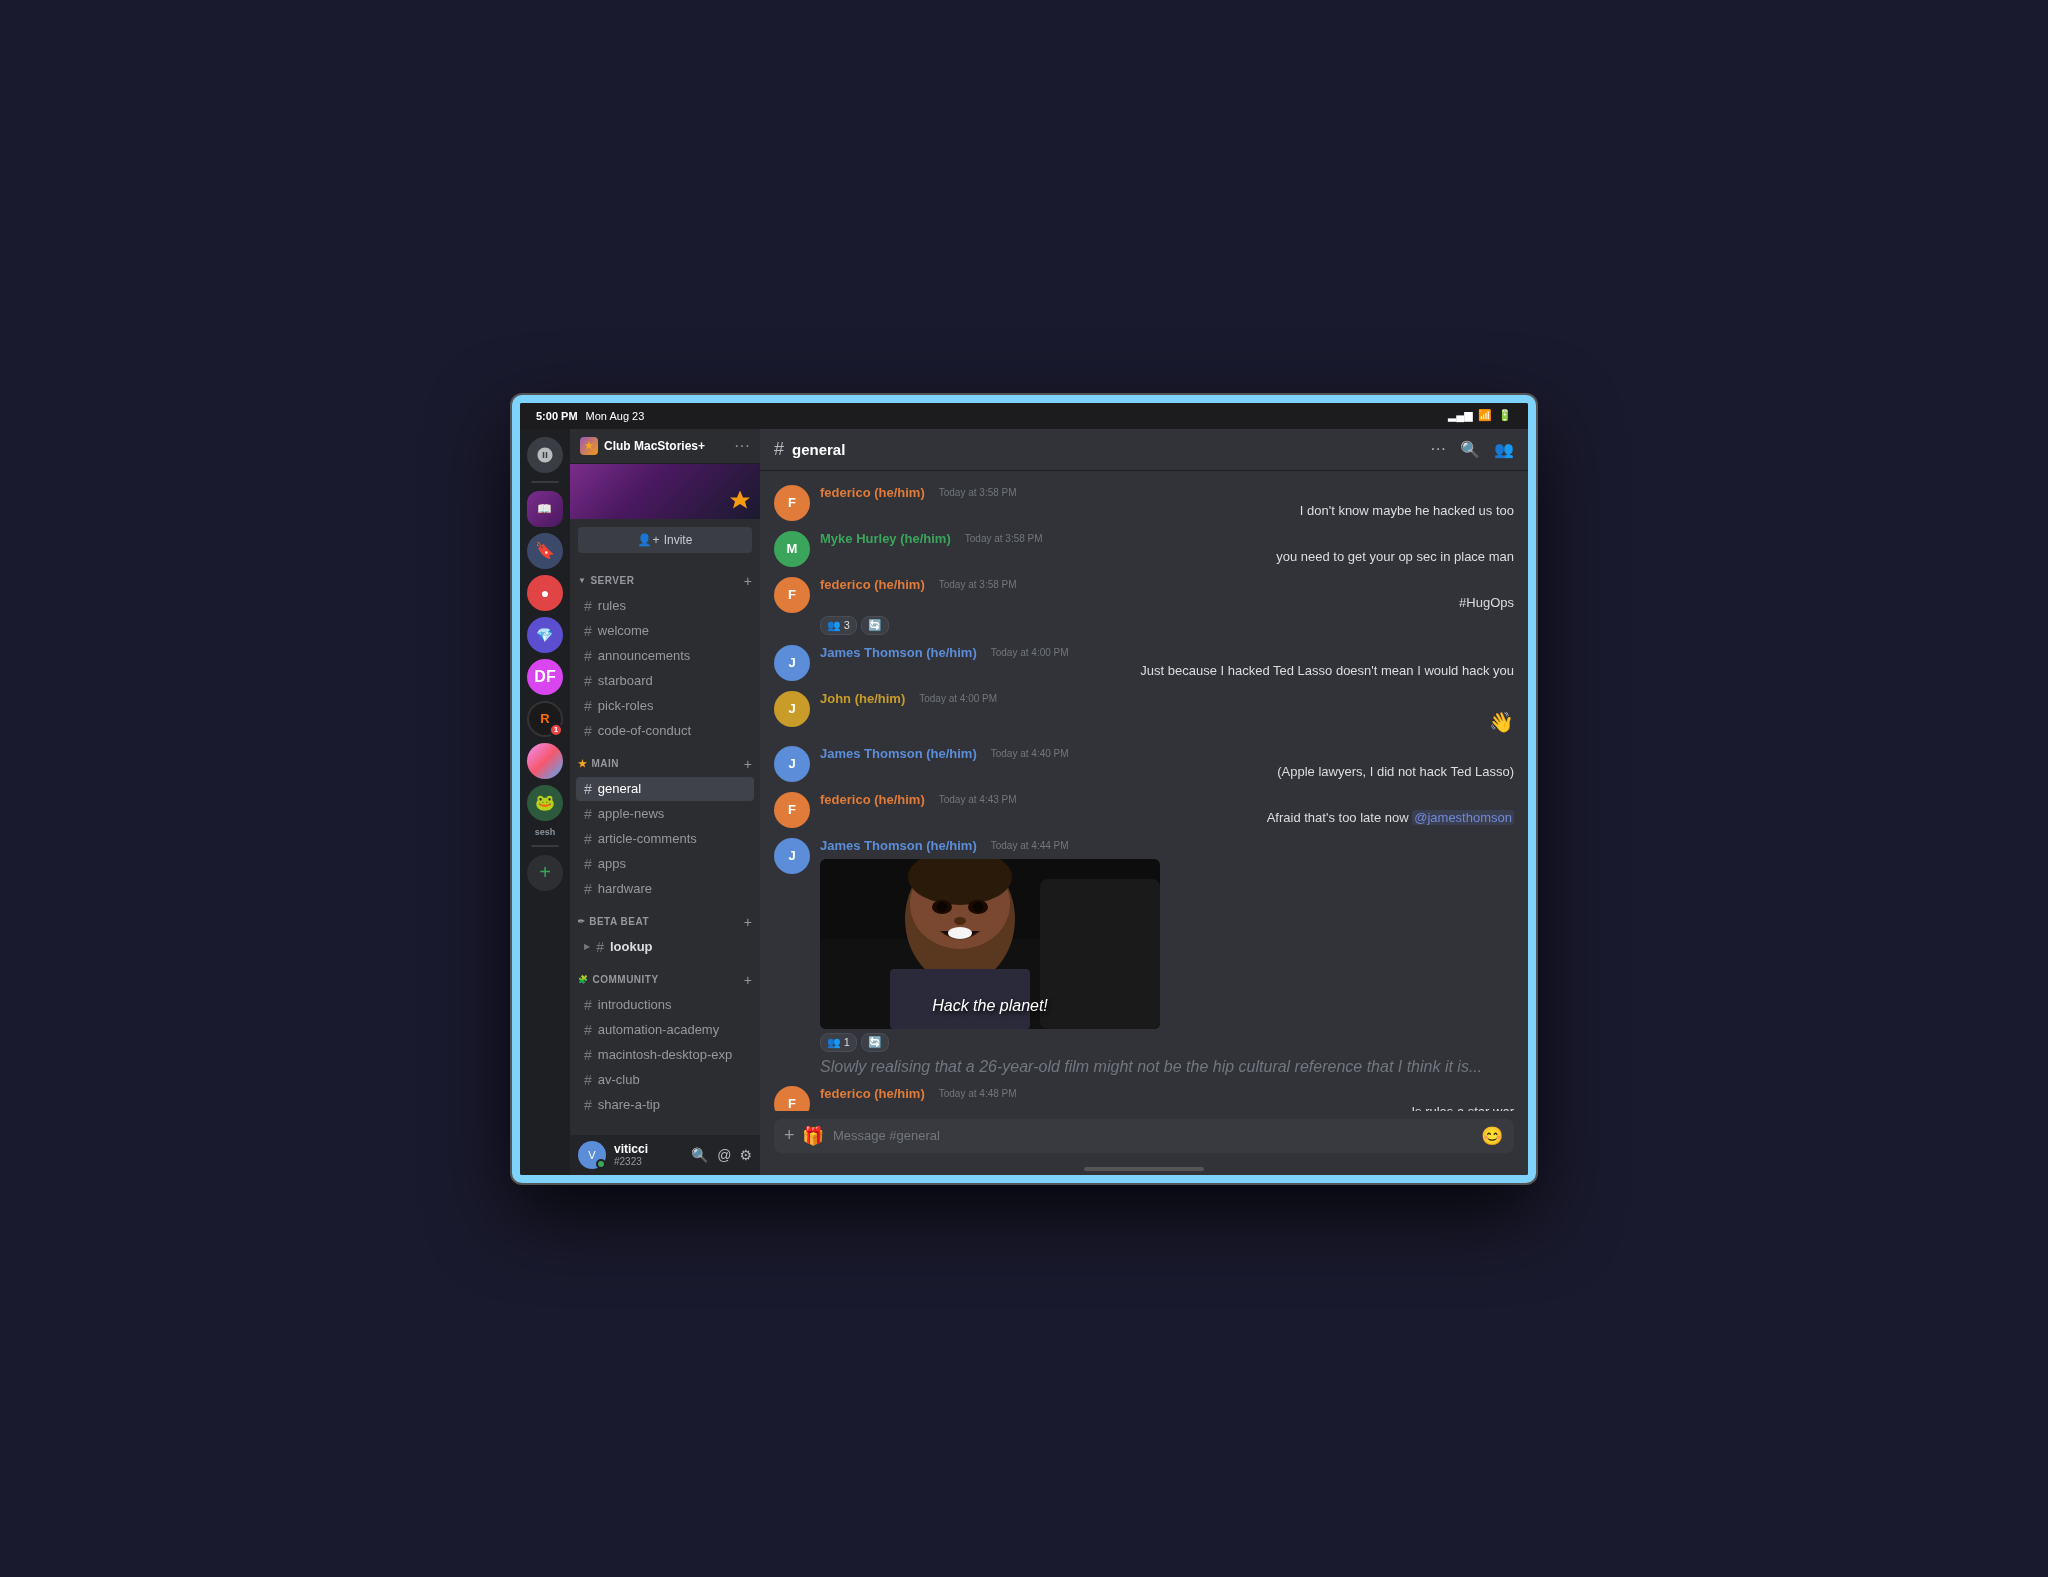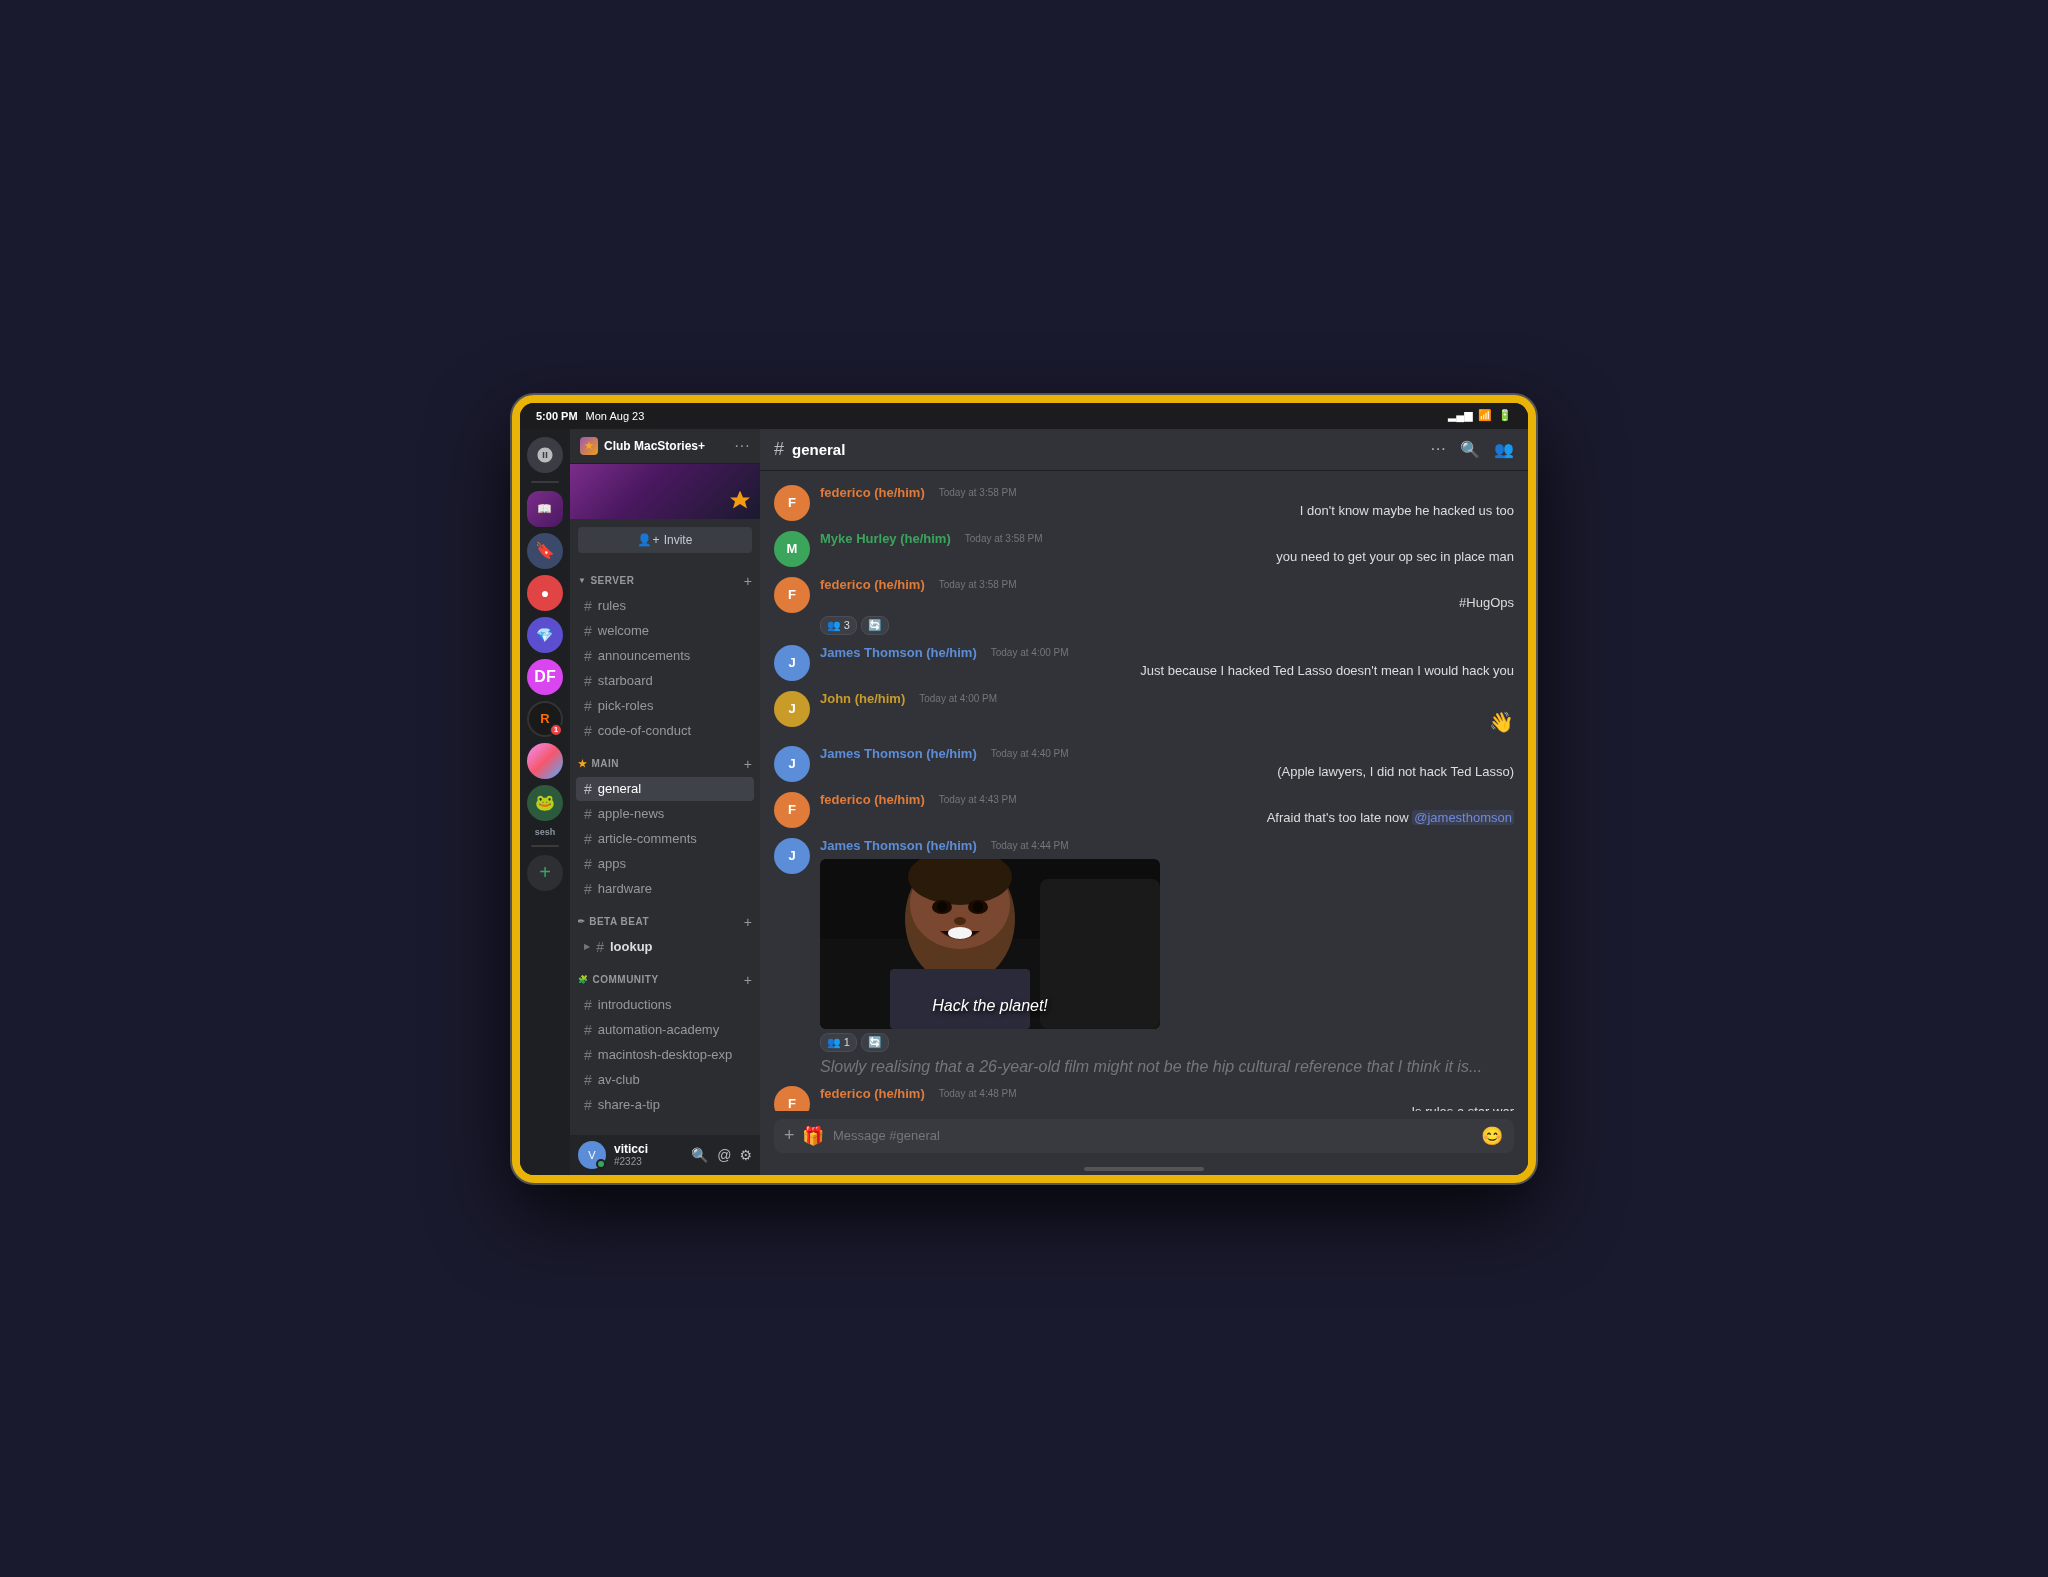--- a/index.html
+++ b/index.html
@@ -8,22 +8,22 @@
       display: flex;
       justify-content: center;
       align-items: center;
       min-height: 100vh;
       font-family: -apple-system, BlinkMacSystemFont, 'Segoe UI', sans-serif;
     }
     .ipad-frame {
       width: 1024px;
       height: 788px;
       background: #1c1c1e;
-      border-radius: 22px;
-      border: 8px solid #eab308;
+      border-radius: 10px;
+      border: 8px solid #7dd3fc;
       box-shadow: 0 0 0 2px #555, 0 30px 80px rgba(0,0,0,0.8);
       overflow: hidden;
       display: flex;
       flex-direction: column;
       position: relative;
     }
     
     .status-bar {
       background: #1c1c1e;
       display: flex;

